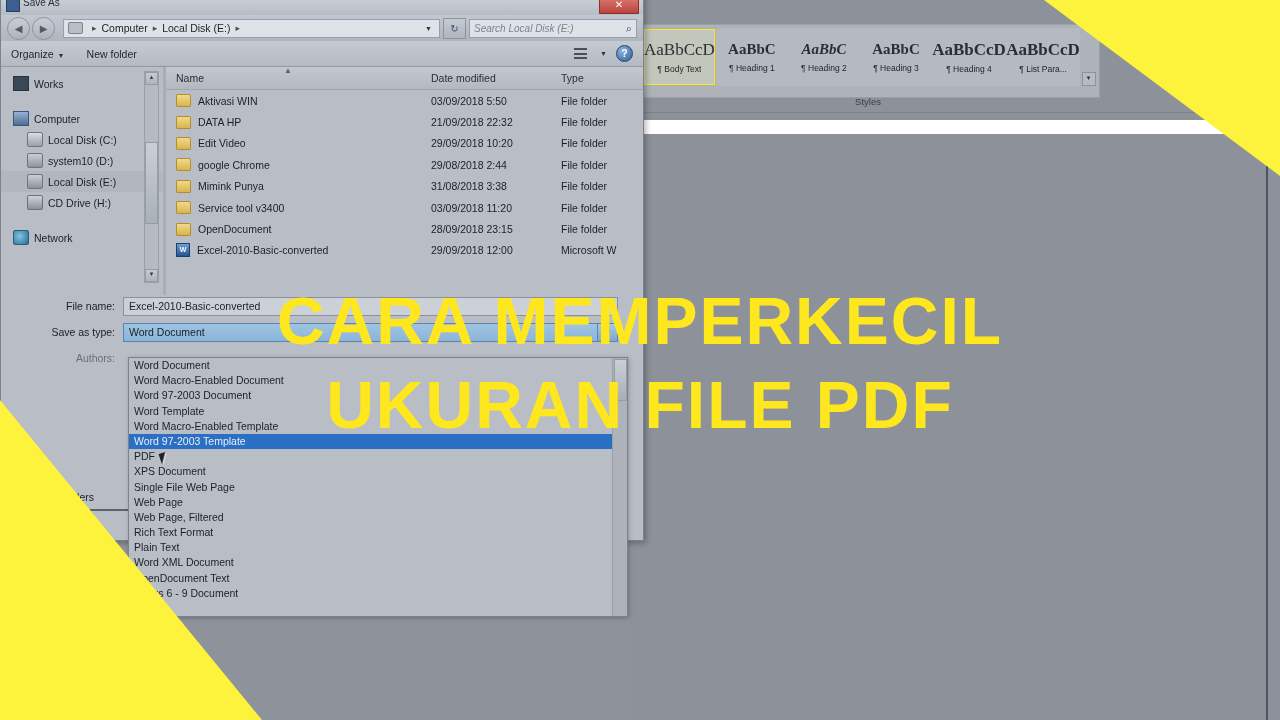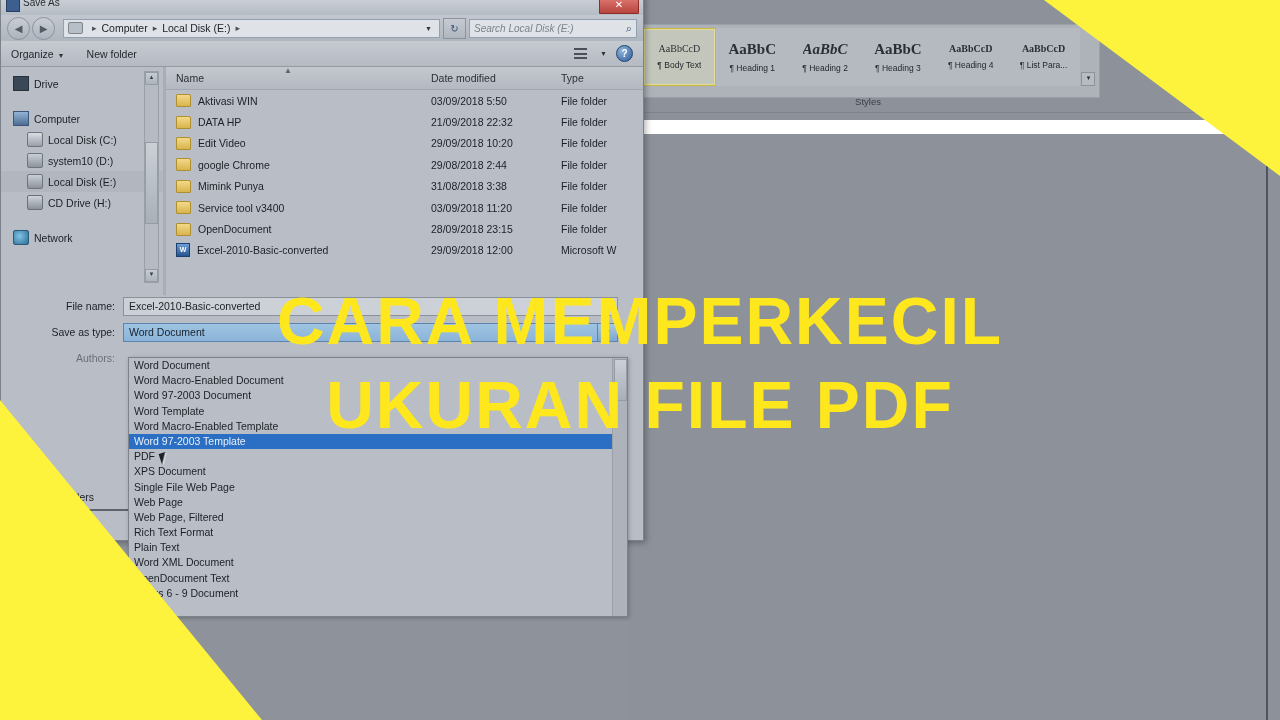--- a/index.html
+++ b/index.html
@@ -13,21 +13,21 @@
   #screen{position:absolute;inset:0;width:1280px;height:720px;overflow:hidden;}
 
   
   #word-app{position:absolute;left:630px;top:0;width:650px;height:720px;background:#8d929a;}
   .ribbon-styles{position:absolute;left:8px;top:24px;width:460px;height:72px;background:#aeb3ba;border:1px solid #9aa0a8;}
   .style-gallery{display:flex;align-items:stretch;height:64px;padding:3px 4px;box-sizing:border-box;}
   .style-chip{width:74px;display:flex;flex-direction:column;align-items:center;justify-content:center;
               background:#b5bac1;border:1px solid transparent;box-sizing:border-box;}
   .style-chip.selected{border:1px solid #c9b840;background:#c3c6bb;box-shadow:inset 0 0 0 1px #e4dc9a;}
   .style-preview{font-family:"Liberation Serif", serif;font-size:15px;color:#2b2f35;line-height:1;white-space:nowrap;overflow:hidden;}
-  .style-preview.small{font-size:10px;}
+  .style-preview.small{font-size:17px;}
   .style-preview.italic{font-style:italic;}
   .style-preview.bold{font-weight:bold;}
   .style-label{font-size:8.5px;color:#23272c;margin-top:6px;white-space:nowrap;overflow:hidden;max-width:72px;}
   .style-scroll{width:13px;display:flex;flex-direction:column;justify-content:flex-end;align-items:center;margin-left:2px;}
   .scroll-btn{width:12px;height:12px;background:#b7bcc3;border:1px solid #8e949c;font-size:7px;line-height:10px;text-align:center;color:#2a2e33;}
   .styles-group-label{position:absolute;left:8px;top:96px;width:460px;text-align:center;font-size:9.5px;color:#3b4046;}
   .styles-right-label{position:absolute;left:478px;top:60px;font-size:9.5px;color:#3b4046;margin-left:44px;}
   .ribbon-bottom-line{position:absolute;left:0;top:112px;width:650px;height:1px;background:#7e848c;}
 
   #ruler{position:absolute;left:8px;top:120px;width:620px;height:13px;background:#a7acb4;border:7px solid #ffffff;box-sizing:border-box;
@@ -240,21 +240,21 @@
         <span class="tb-caret">▼</span>
         <span class="help-ico">?</span>
       </span>
     </div>
 
     <div class="dlg-body">
 
       <div class="tree-pane">
         <div class="tree-item">
           <span class="tree-ico ic-video"></span>
-          <span>Drive</span>
+          <span>Works</span>
         </div>
         <div style="height:14px"></div>
         <div class="tree-item">
           <span class="tree-ico ic-computer"></span>
           <span>Computer</span>
         </div>
         <div class="tree-item indent">
           <span class="tree-ico ic-disk-win"></span>
           <span>Local Disk (C:)</span>
         </div>

